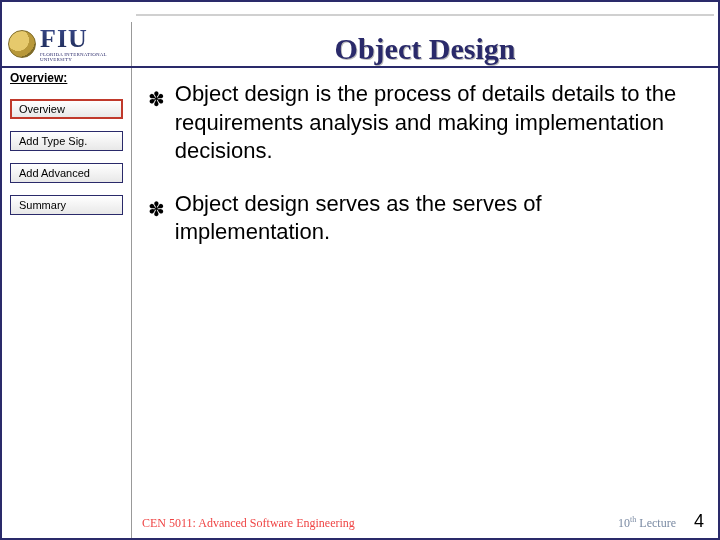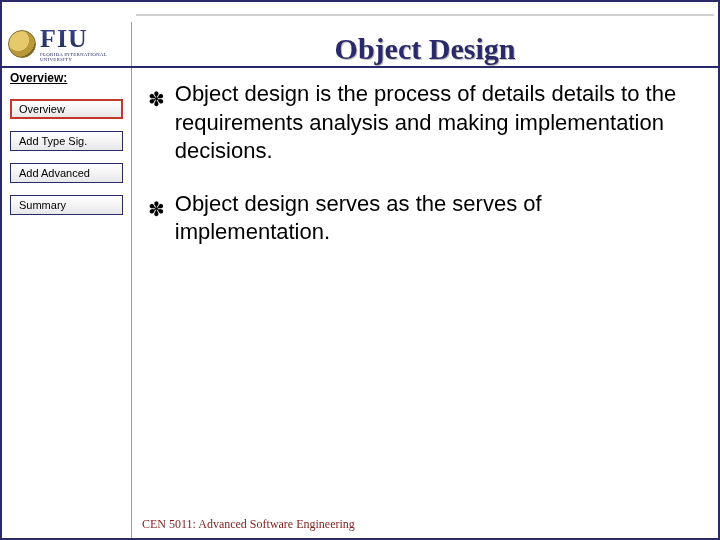--- a/index.html
+++ b/index.html
@@ -117,21 +117,21 @@
   }
 
   
   .footer {
     position: absolute;
     left: 0; right: 0; bottom: 6px;
     padding: 0 14px 0 10px;
     display: flex; align-items: baseline; justify-content: space-between;
     font-family: "Times New Roman", serif;
   }
-  .footer-left { font-size: 12px; color: #7f1d1d; }
+  .footer-left { font-size: 12px; color: #ef4444; }
   .footer-right { display: flex; align-items: baseline; gap: 18px; }
   .lecture { font-size: 12px; color: #7a8aa3; }
   .lecture sup { font-size: 8px; vertical-align: super; }
   .pagenum { font-size: 18px; color: #000; font-family: Arial, sans-serif; }
 </style>
 </head>
 <body>
 
 <div class="slide">
 
@@ -174,17 +174,23 @@
           <span>Object design is the process of details details to the requirements analysis and making implementation decisions.</span>
         </li>
         <li>
           <span class="bullet-icon">✽</span>
           <span>Object design serves as the serves of implementation.</span>
         </li>
       </ul>
 
       <div class="footer">
         <div class="footer-left">CEN 5011: Advanced Software Engineering</div>
+        <div class="footer-right">
+          <span class="lecture">
+            <span>10</span><sup>th</sup><span> Lecture</span>
+          </span>
+          <span class="pagenum">4</span>
+        </div>
       </div>
     </div>
 
   </div>
 </div>
 
 </body></html>

